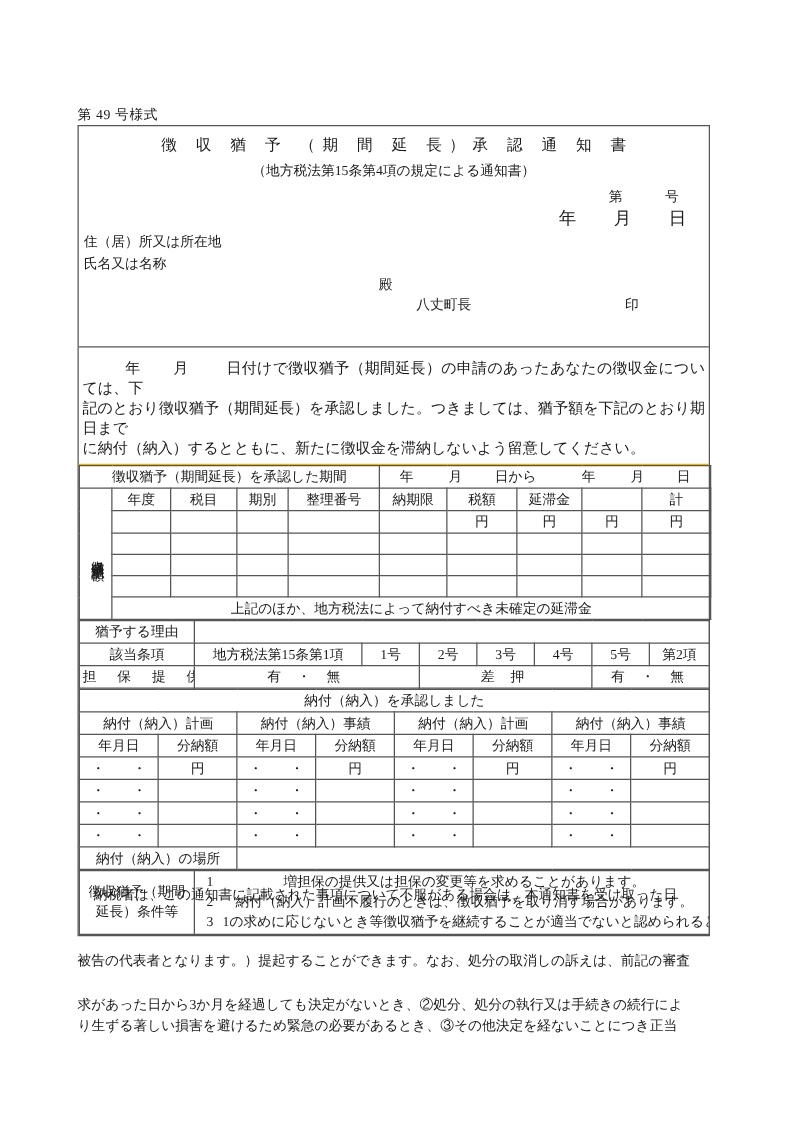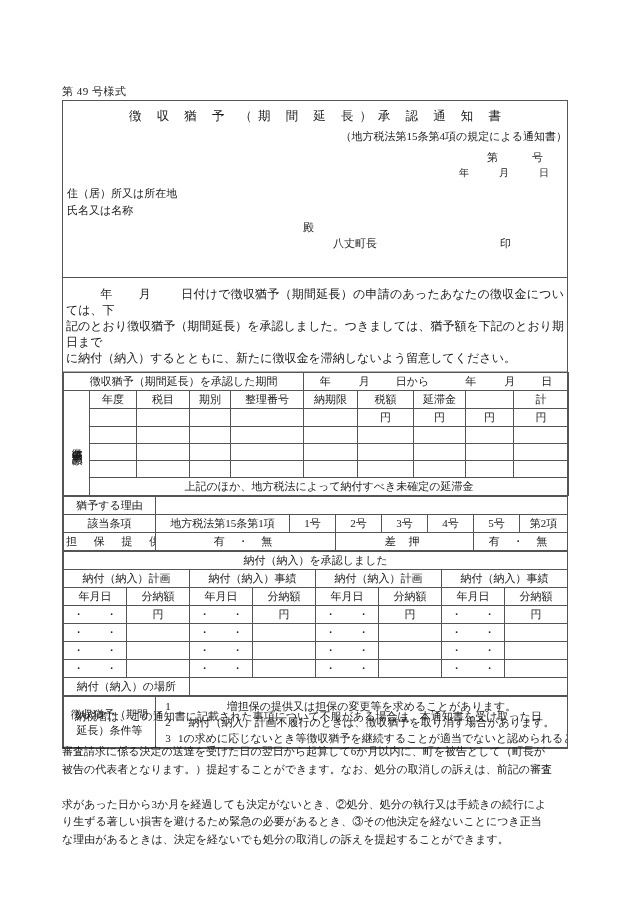--- a/index.html
+++ b/index.html
@@ -49,37 +49,37 @@
     box-sizing: border-box;
   }
   .doc-title {
     text-align: center;
     font-size: 12.5px;
     margin-top: 7px;
     letter-spacing: 6px;
     padding-left: 6px;
   }
   .doc-subtitle {
-    text-align: right;
+    text-align: center;
     font-size: 11px;
     margin-top: 4px;
     letter-spacing: 0px;
   }
   .numline {
     position: absolute;
     right: 24px;
     top: 42px;
     font-size: 11px;
   }
   .numline .sp { display: inline-block; width: 34px; }
   .dateline {
     position: absolute;
     right: 18px;
     top: 58px;
-    font-size: 10px;
+    font-size: 14px;
     margin-left: 28px;
   }
   .dateline .sp { display: inline-block; width: 30px; }
   .addr1 {
     position: absolute;
     left: 4px;
     top: 78px;
     font-size: 11px;
   }
   .addr2 {
@@ -479,21 +479,20 @@
         </td>
       </tr>
     </tbody>
       </table>
 
   </div>
 
   <div class="closing" style="top:688px;margin-top:20px;">
     <span class="indent"></span><span>納税者は、この通知書に記載された事項について不服がある場合は、本通知書を受け取った日</span><br>
     <br>
-    <span>審査請求に係る決定の送達を受けた日の翌日から起算して6か月以内に、町を被告として（町長が</span><br>
+    <br>
     <span>被告の代表者となります。）提起することができます。なお、処分の取消しの訴えは、前記の審査</span><br>
     <br>
     <span>求があった日から3か月を経過しても決定がないとき、②処分、処分の執行又は手続きの続行によ</span><br>
     <span>り生ずる著しい損害を避けるため緊急の必要があるとき、③その他決定を経ないことにつき正当</span><br>
-    <span>な理由があるときは、決定を経ないでも処分の取消しの訴えを提起することができます。</span>
   </div>
 
 </div>
 
 </body></html>

